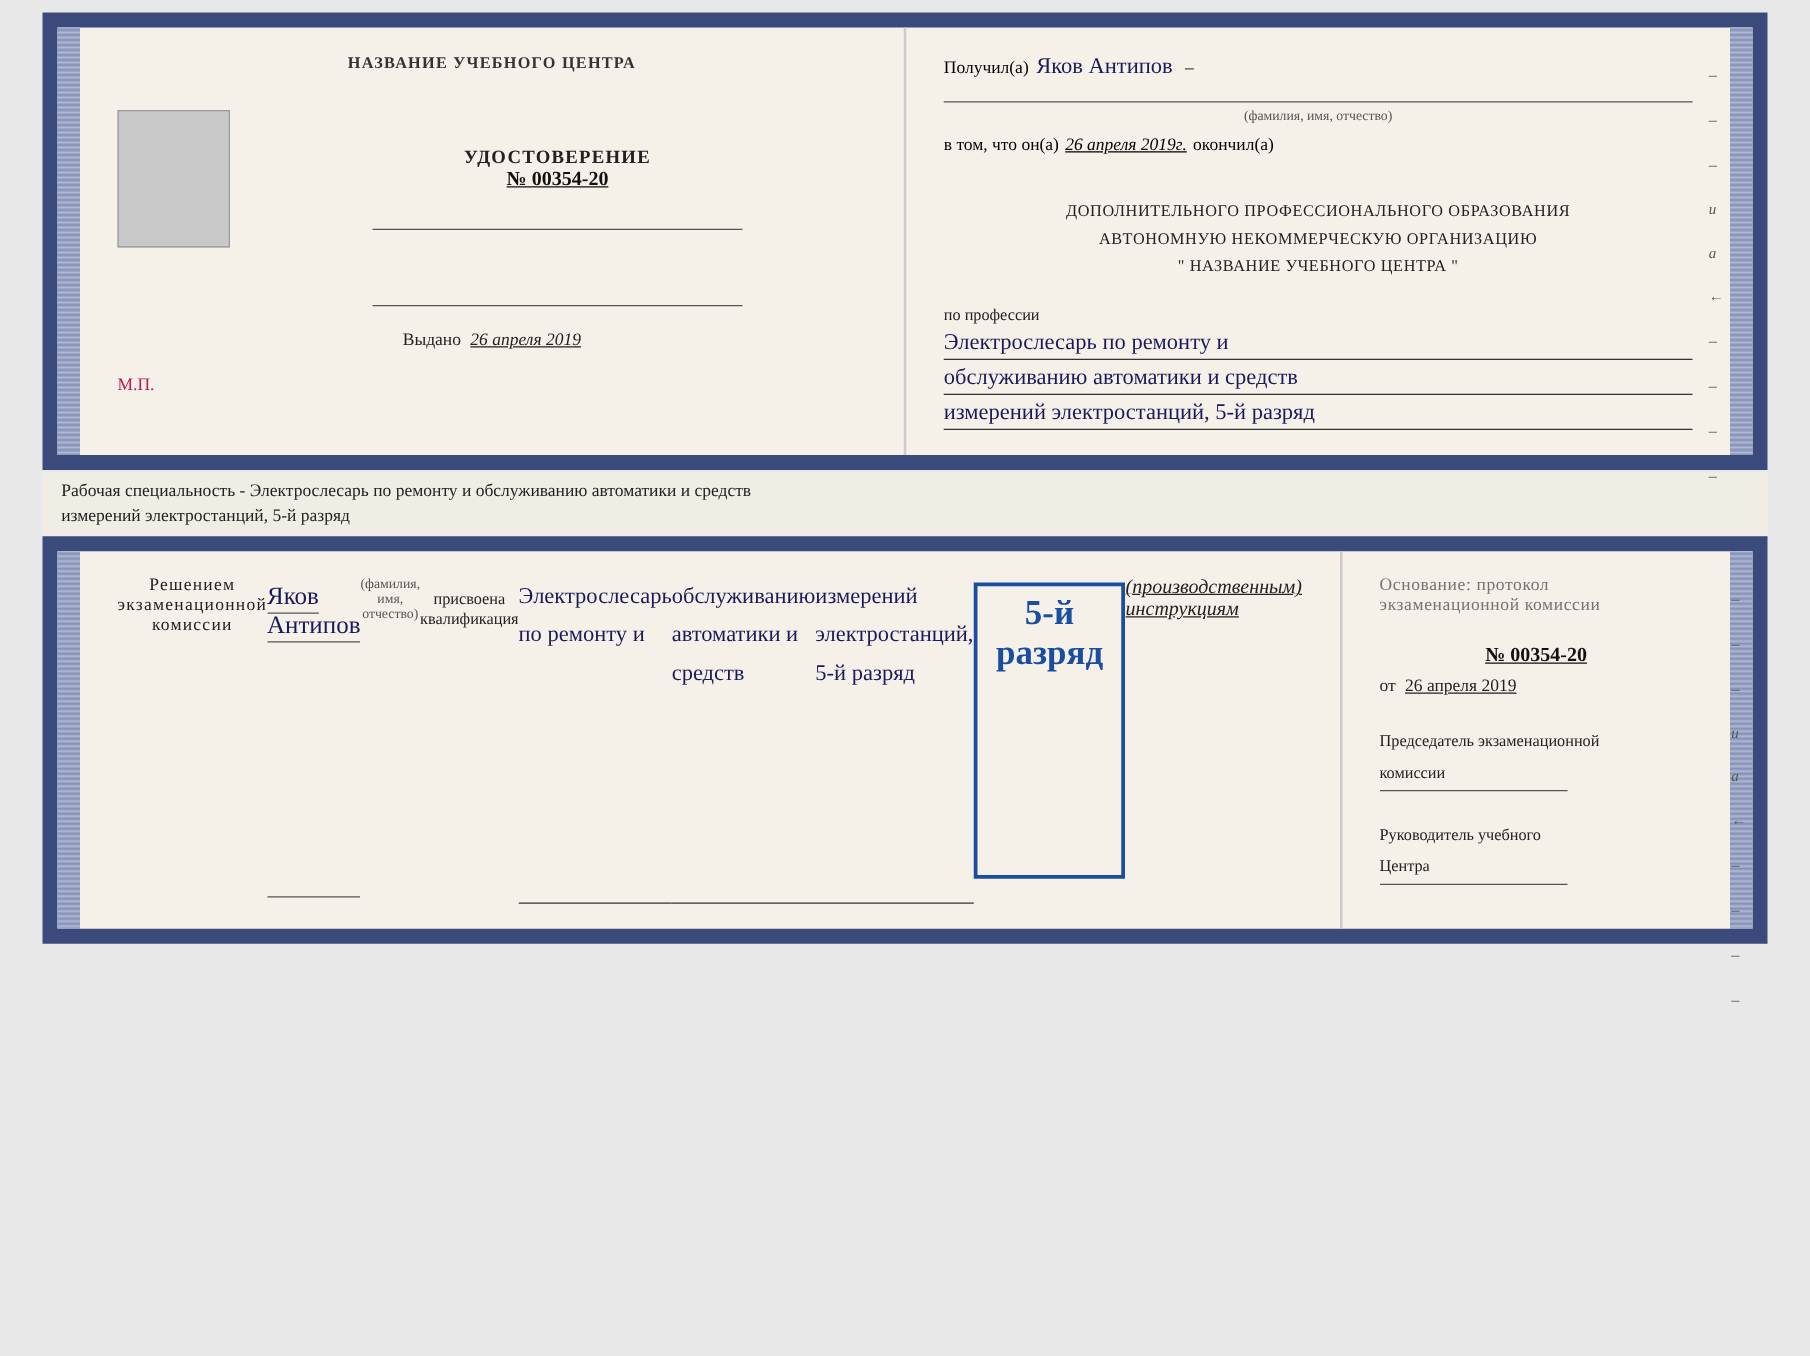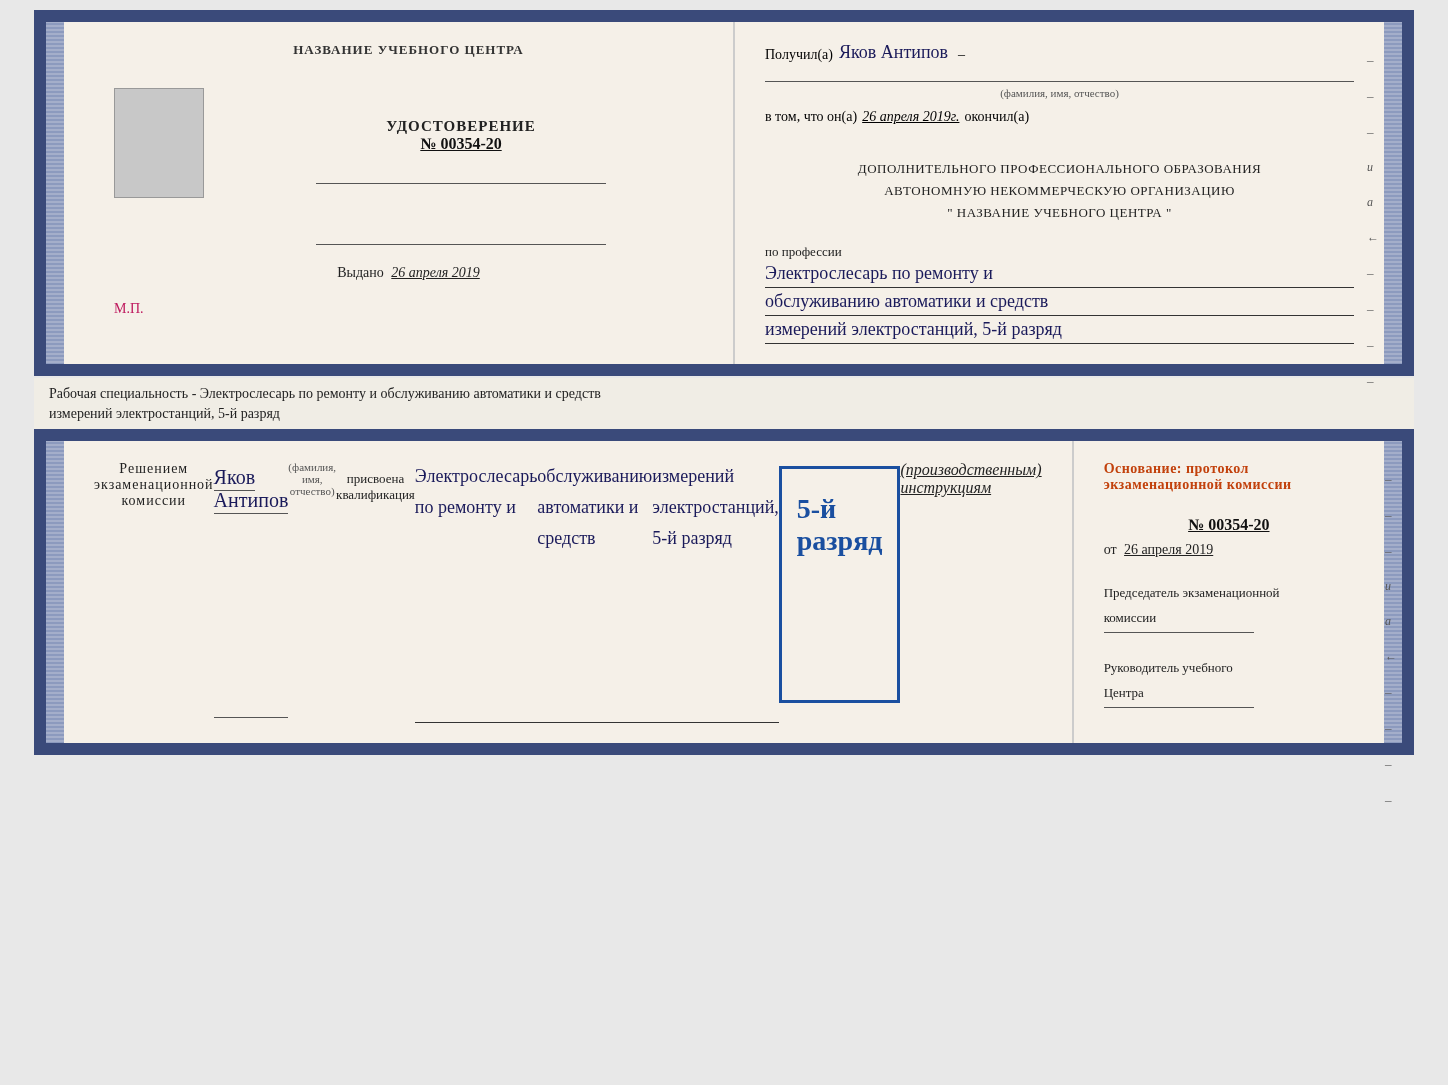--- a/index.html
+++ b/index.html
@@ -257,43 +257,43 @@
       line-height: 1.7;
       display: block;
     }
 
     .rank-badge {
       background: transparent;
       border: 3px solid #1a4fa0;
       color: #1a4fa0;
       font-size: 28px;
       font-weight: bold;
-      padding: 24px 15px;
+      text-align: center;
+      padding: 6px 15px;
       margin: 20px 0;
       width: fit-content;
     }
 
     .allowed-text {
       font-size: 12px;
       color: #222;
       margin-top: 5px;
     }
 
     .allowed-italic {
       font-style: italic;
       text-decoration: underline;
     }
 
     
     .basis-text {
       font-size: 14px;
-      color: #c2410c;
+      color: #737373;
       letter-spacing: 0.5px;
       margin-bottom: 15px;
-      font-weight: bold;
     }
 
     .protocol-number {
       font-size: 16px;
       font-weight: bold;
       color: #111;
       text-align: center;
       margin: 8px 0;
       text-decoration: underline;
     }
@@ -318,21 +318,20 @@
 
     .signature-line {
       border-bottom: 1px solid #555;
       width: 150px;
       margin: 5px 0 15px 0;
     }
 
     .booklet-top-inner {
       display: flex;
       flex: 1;
-      margin-left: 20px;
     }
 
     .booklet-bottom-inner {
       display: flex;
       flex: 1;
     }
 
     .page-left-inner {
       display: flex;
       flex-direction: column;

